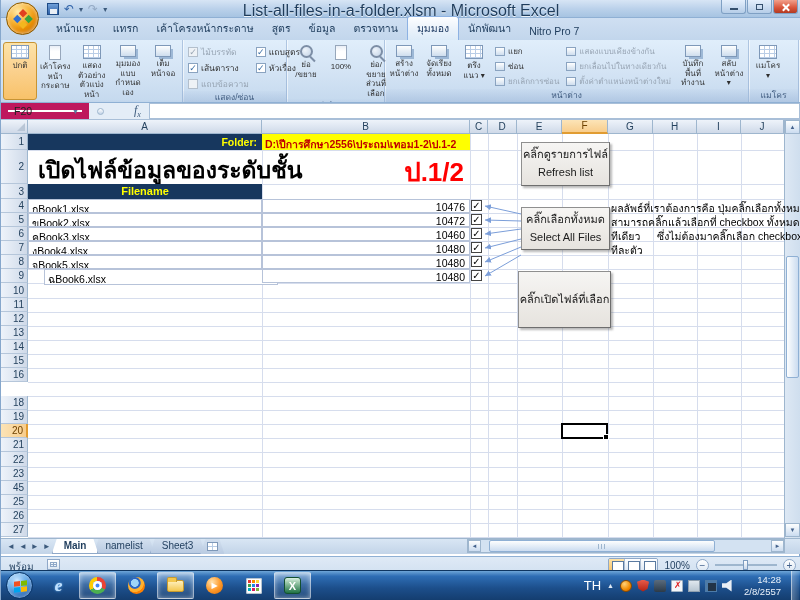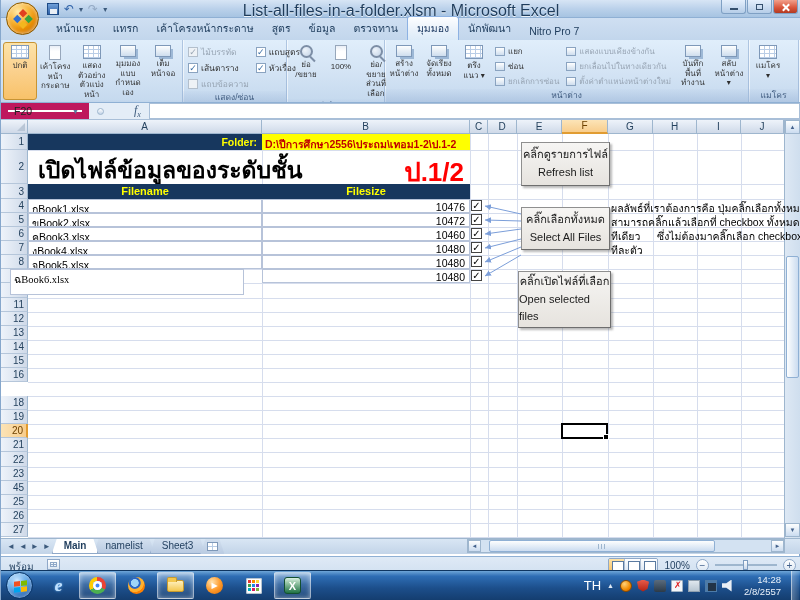--- a/index.html
+++ b/index.html
@@ -430,50 +430,48 @@
       <div class="gridcb" style="left: 470px; top: 214.083px;">✓</div>
       <div class="fcell" style="left: 27px; top: 227.166px; width: 234px; height: 14px;">คBook3.xlsx</div>
       <div class="fcell num" style="left: 261px; top: 227.166px; width: 208px; height: 14px;">10460</div>
       <div class="gridcb" style="left: 470px; top: 228.166px;">✓</div>
       <div class="fcell" style="left: 27px; top: 241.249px; width: 234px; height: 14px;">งBook4.xlsx</div>
       <div class="fcell num" style="left: 261px; top: 241.249px; width: 208px; height: 14px;">10480</div>
       <div class="gridcb" style="left: 470px; top: 242.249px;">✓</div>
       <div class="fcell" style="left: 27px; top: 255.332px; width: 234px; height: 14px;">จBook5.xlsx</div>
       <div class="fcell num" style="left: 261px; top: 255.332px; width: 208px; height: 14px;">10480</div>
       <div class="gridcb" style="left: 470px; top: 256.332px;">✓</div>
-      <div class="fcell" style="left: 9px; top: 269.415px; width: 234px; height: 26px; font-family: Liberation Serif, serif;">ฉBook6.xlsx</div>
+      <div class="fcell" style="left: 43px; top: 269.415px; width: 234px; height: 16px;">ฉBook6.xlsx</div>
       <div class="fcell num" style="left: 261px; top: 269.415px; width: 208px; height: 14px;">10480</div>
       <div class="gridcb" style="left: 470px; top: 270.415px;">✓</div>
       <div class="selbox" style="left: 560px; top: 423.328px; width: 47px; height: 16px;"></div>
     </div>
 
   <div class="cell navycell" id="cell-a1">Folder:</div>
   <div class="cell" id="cell-b1">D:\ปีการศึกษา2556\ประถม\เทอม1-2\ป.1-2</div>
   <div class="cell" id="cell-a2">เปิดไฟล์ข้อมูลของระดับชั้น</div>
   <div class="cell" id="cell-b2">ป.1/2</div>
   <div class="cell navycell" id="cell-a3">Filename</div>
-  <div class="cell navycell" id="cell-b3">Filesize</div>
 
   <div class="note" id="note1" style="left:610px;top:200px">ผลลัพธ์ที่เราต้องการคือ ปุ่มคลิ๊กเลือกทั้งหมด</div>
   <div class="note" id="note2" style="left:610px;top:214px">สามารถคลิ๊กแล้วเลือกที่ checkbox ทั้งหมด</div>
   <div class="note" id="note3a" style="left:610px;top:228px">ทีเดียว</div>
   <div class="note" id="note3b" style="left:656px;top:228px">ซึ่งไม่ต้องมาคลิ๊กเลือก checkbox</div>
   <div class="note" id="note4" style="left:610px;top:242px">ทีละตัว</div>
 
   <div class="formbtn" style="left:520px;top:142px;width:89px;height:44px">
     <span>คลิ๊กดูรายการไฟล์</span>
     <span>Refresh list</span>
   </div>
   <div class="formbtn" style="left:520px;top:207px;width:89px;height:43px">
     <span>คลิ๊กเลือกทั้งหมด</span>
     <span>Select All Files</span>
   </div>
   <div class="formbtn" style="left:517px;top:271px;width:93px;height:57px">
     <span>คลิ๊กเปิดไฟล์ที่เลือก</span>
-    <span>Open selected files</span>
   </div>
 
   <svg id="arrows" width="44" height="92">
     <defs>
       <marker id="arr" markerWidth="7" markerHeight="7" refX="6" refY="3" orient="auto">
         <path d="M0,0 L6,3 L0,6 Z" fill="#7b9ed9"></path>
       </marker>
     </defs>
     <line x1="42" y1="16" x2="6" y2="8" stroke="#7b9ed9" stroke-width="1" marker-end="url(#arr)"></line>
     <line x1="42" y1="23" x2="6" y2="22" stroke="#7b9ed9" stroke-width="1" marker-end="url(#arr)"></line>

